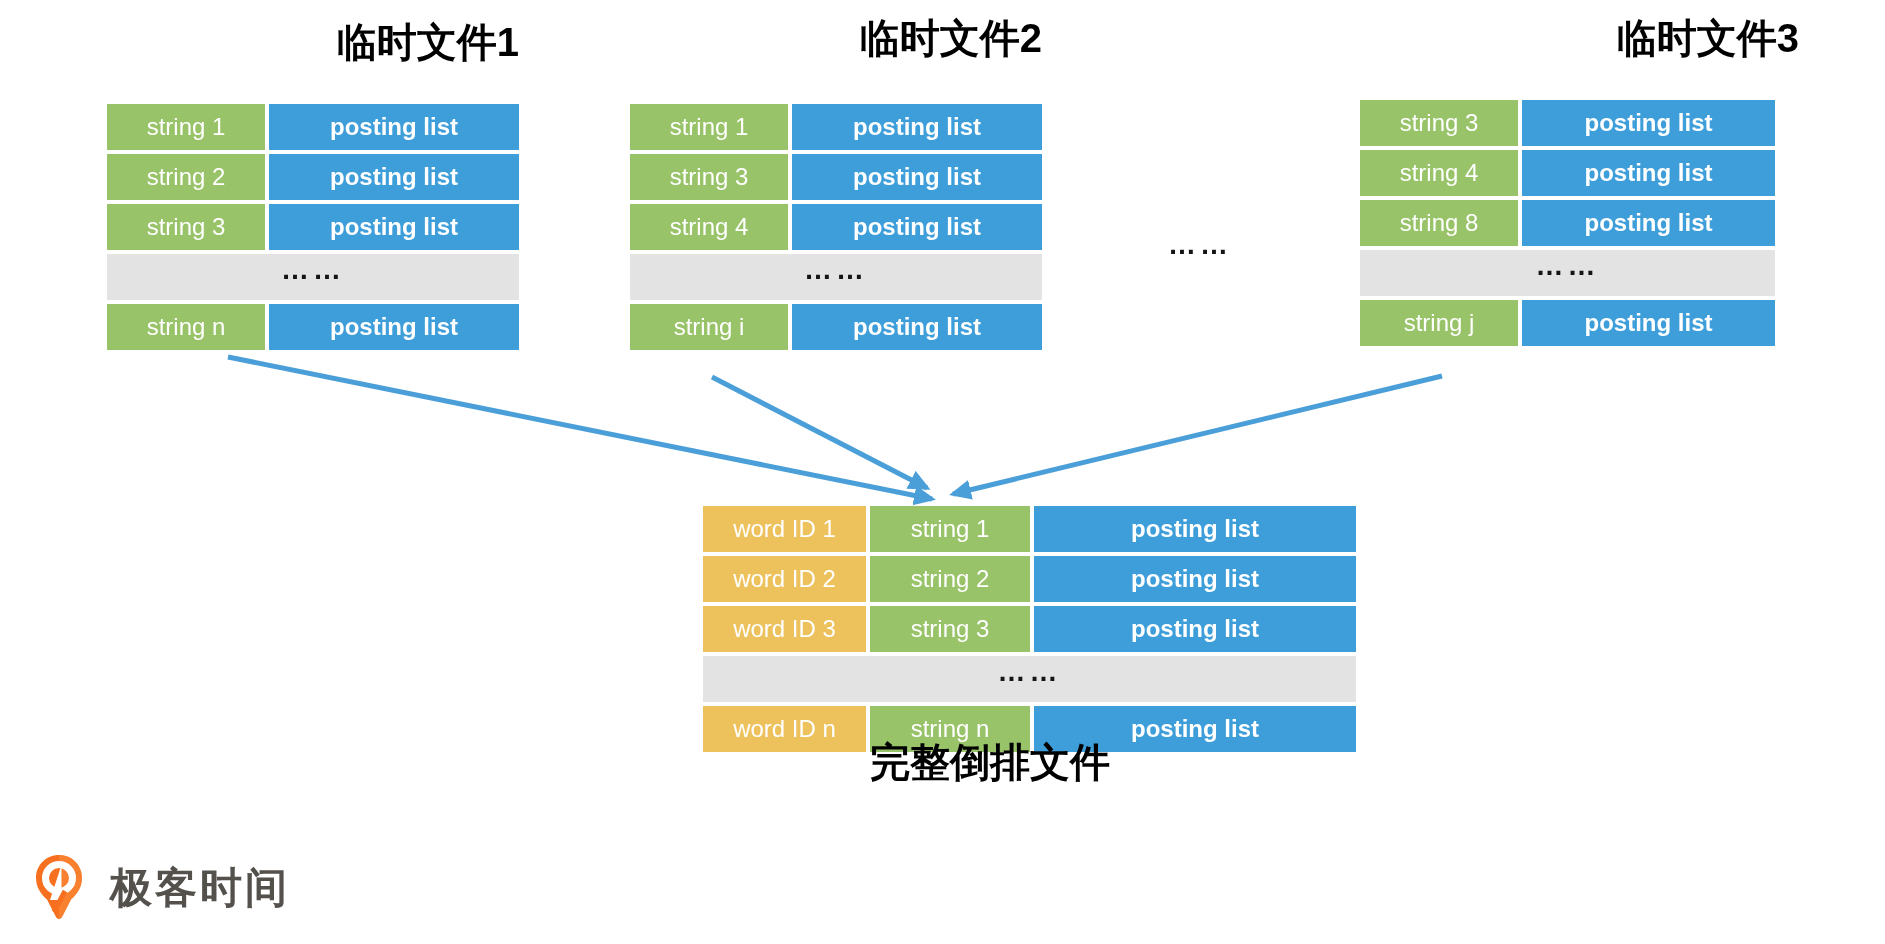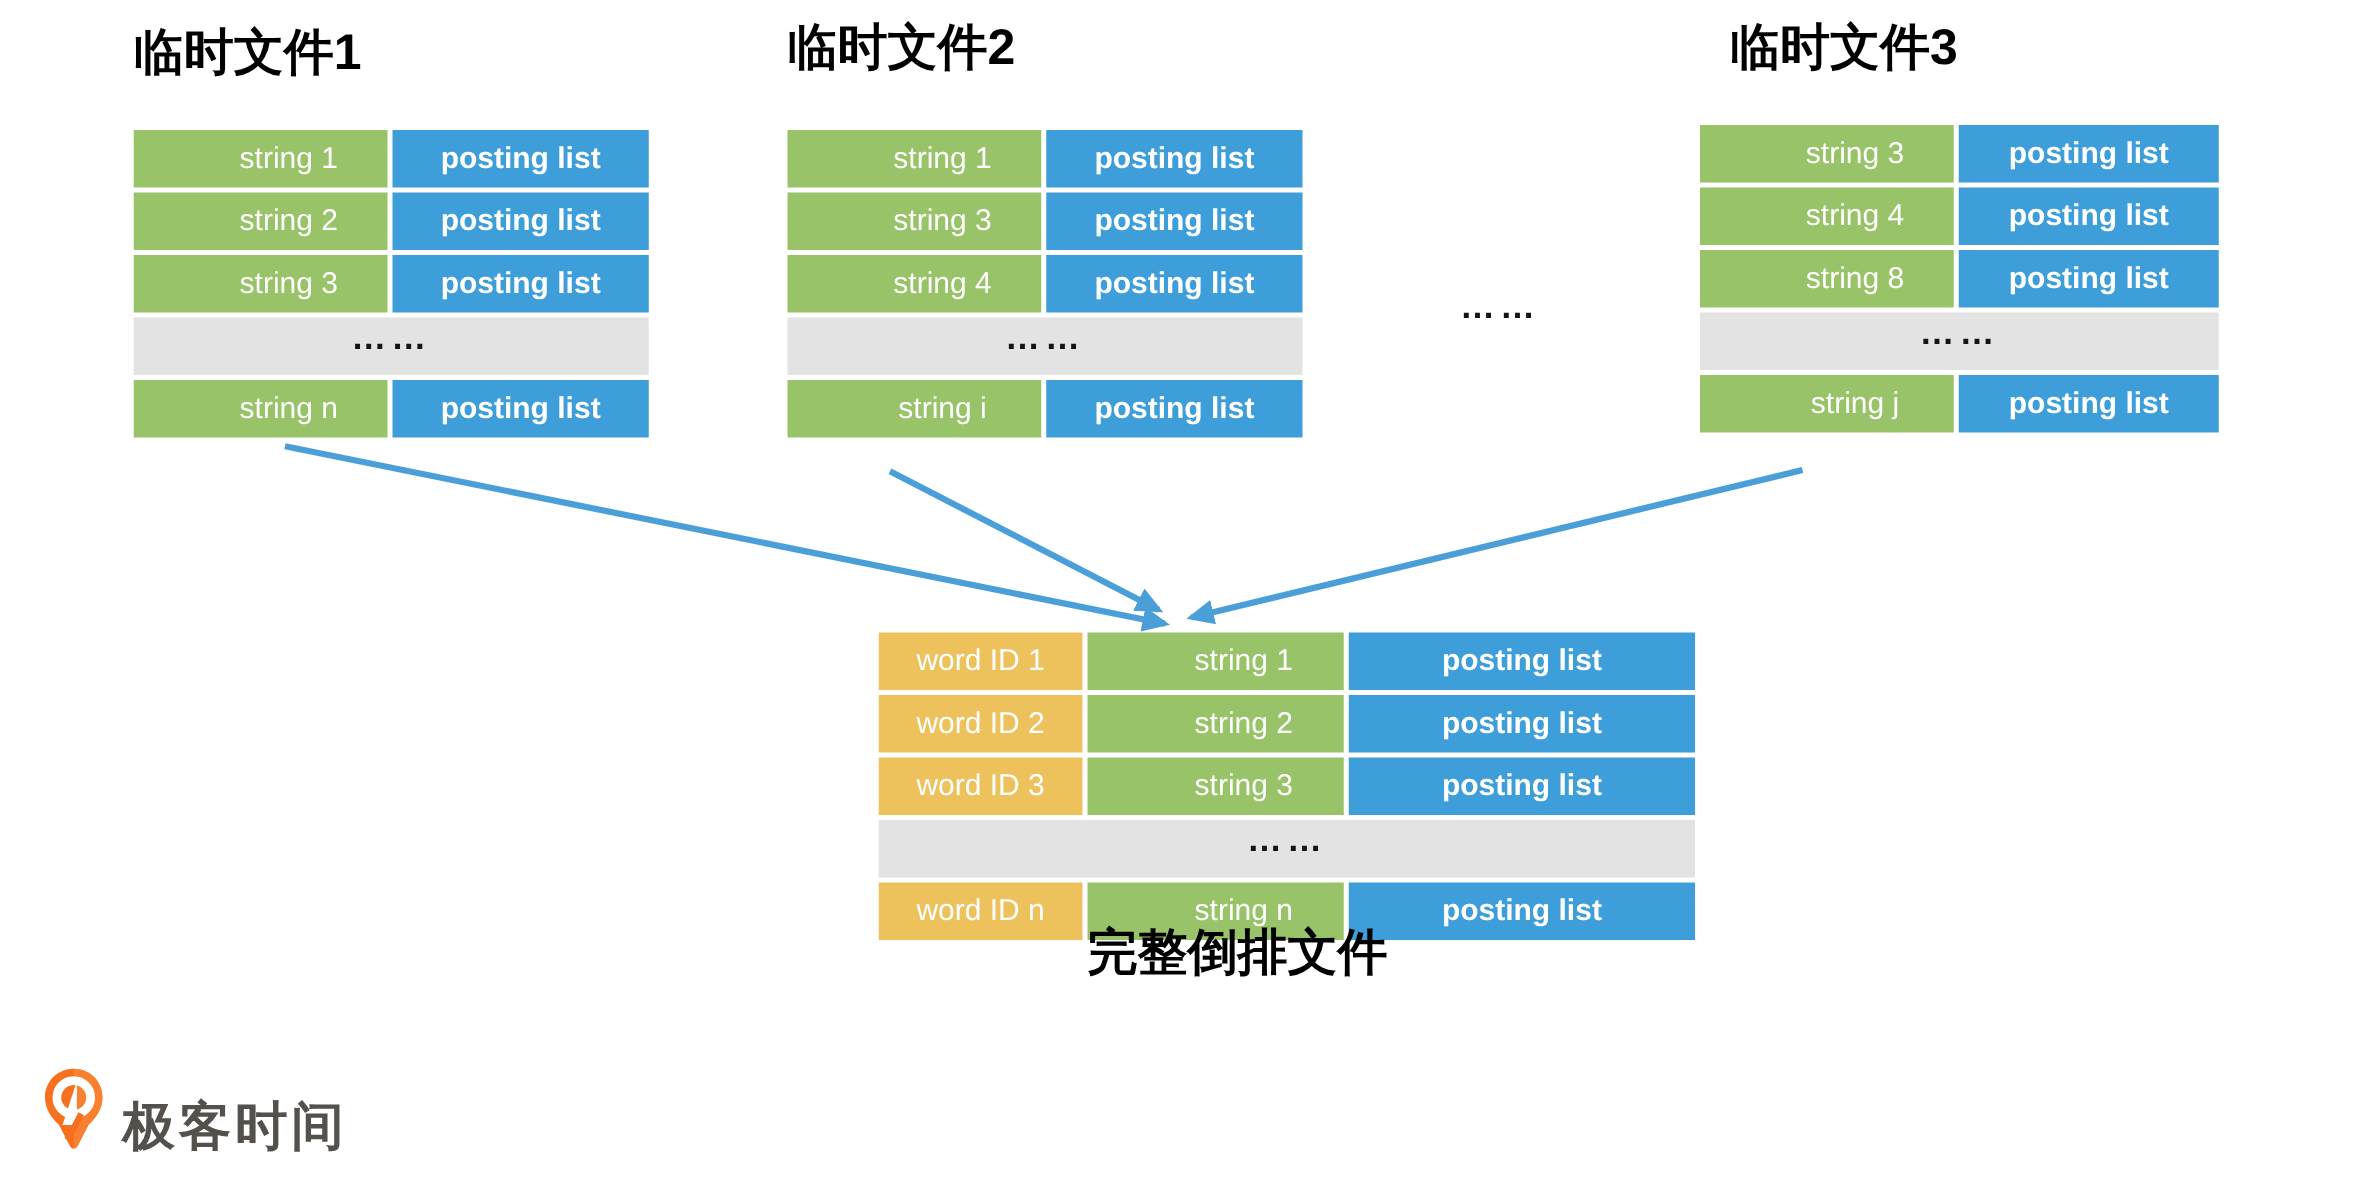--- a/index.html
+++ b/index.html
@@ -5,29 +5,29 @@
   html,body{margin:0;padding:0;background:#fff;}
   .canvas{
     position:relative;width:1885px;height:944px;background:#fff;overflow:hidden;
     font-family:"Liberation Sans","DejaVu Sans",sans-serif;
   }
   .arrows{position:absolute;left:0;top:0;width:1885px;height:944px;pointer-events:none;}
   .tbl{position:absolute;display:flex;flex-direction:column;gap:4px;}
   .row{display:flex;gap:4px;height:46px;}
   .row.gray{background:var(--gray-row);align-items:center;justify-content:center;}
   .cell{display:flex;align-items:center;justify-content:center;color:#fff;font-size:24px;}
-  .key{width:158px;background:var(--green);padding-left:45px;}
+  .key{width:158px;background:var(--green);}
   .val{flex:1;background:var(--blue);font-weight:bold;}
   .wid{width:163px;background:var(--yellow);}
   .center-tbl .key{width:160px;}
   .dots{font-size:28px;font-weight:bold;letter-spacing:4px;color:#141414;position:relative;top:-7px;}
   .dots-float{position:absolute;text-align:center;}
-  .tbl-title{position:absolute;font-size:40px;font-weight:600;color:#000;text-align:left;line-height:1.1;}
+  .tbl-title{position:absolute;font-size:40px;font-weight:600;color:#000;text-align:right;line-height:1.1;}
   .caption{position:absolute;font-size:40px;font-weight:600;color:#000;text-align:center;line-height:1.1;}
-  .logo{position:absolute;left:34px;top:854px;display:flex;align-items:flex-end;gap:14px;}
+  .logo{position:absolute;left:34px;top:854px;display:flex;align-items:center;gap:26px;}
   .logo-text{font-size:42px;font-weight:600;color:var(--logo-text);letter-spacing:3px;line-height:1;}
 </style>
 </head>
 <body>
 
 <div class="canvas">
 
   <svg class="arrows" viewBox="0 0 1885 944">
     <defs>
       <marker id="ah" markerWidth="5" markerHeight="5" refX="3.6" refY="2" orient="auto">

